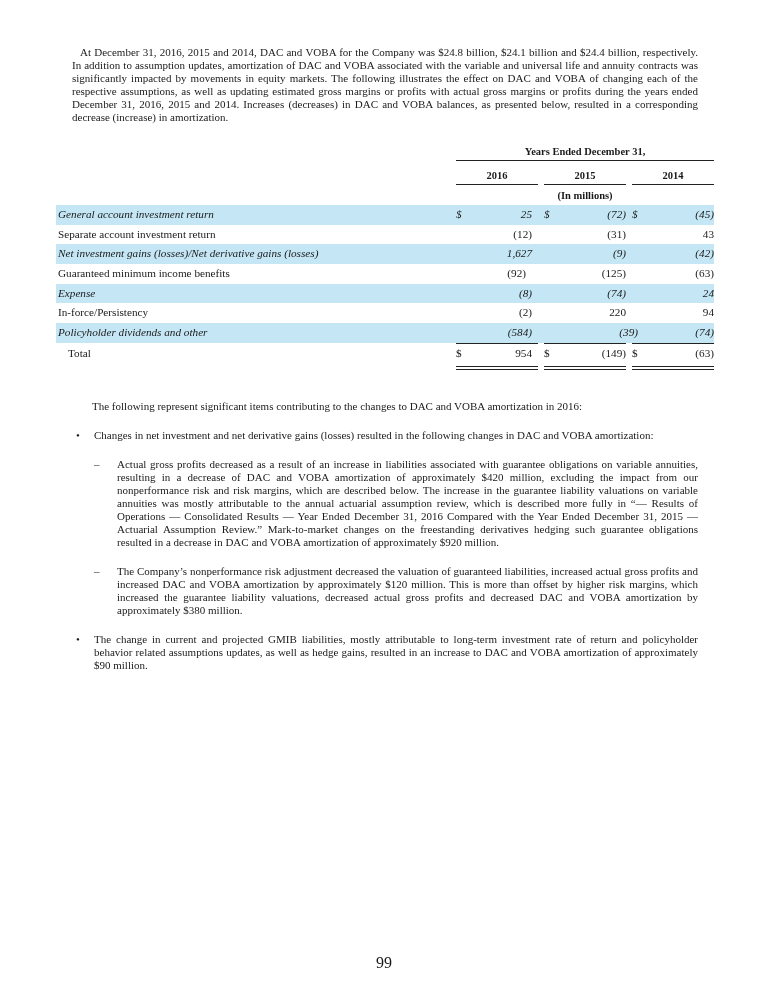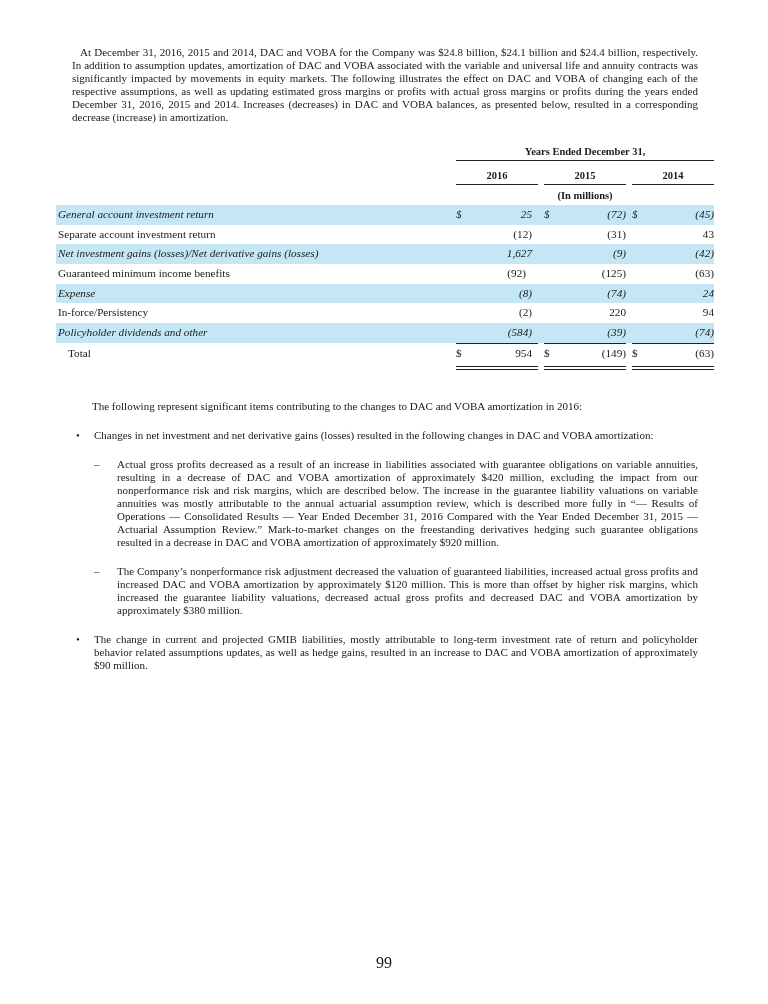--- a/index.html
+++ b/index.html
@@ -86,21 +86,21 @@
         </div>
         <div class="row">
           <span class="label">In-force/Persistency</span>
           <span class="val" style="right: 182px;">(2)</span>
           <span class="val" style="right: 88px;">220</span>
           <span class="val" style="right: 0px;">94</span>
         </div>
         <div class="row shade">
           <span class="label">Policyholder dividends and other</span>
           <span class="val" style="right: 182px;">(584)</span>
-          <span class="val" style="right: 88px;">(39)</span>
+          <span class="val" style="right: 76px;">(39)</span>
           <span class="val" style="right: 0px;">(74)</span>
         </div>
         <div class="uline" style="left: 400px; width: 82px; top: 137.9px;"></div>
         <div class="uline" style="left: 488px; width: 82px; top: 137.9px;"></div>
         <div class="uline" style="left: 576px; width: 82px; top: 137.9px;"></div>
         <div class="row total" style="margin-top: 1px;">
           <span class="label">Total</span>
           <span class="dollar" style="left: 400px;">$</span>
           <span class="val" style="right: 182px;">954</span>
           <span class="dollar" style="left: 488px;">$</span>

